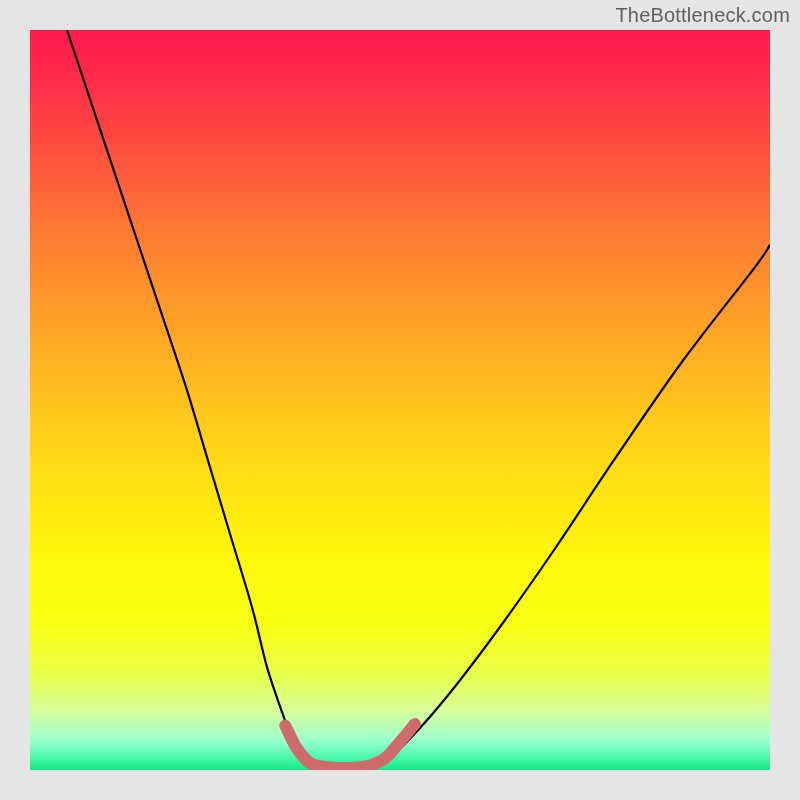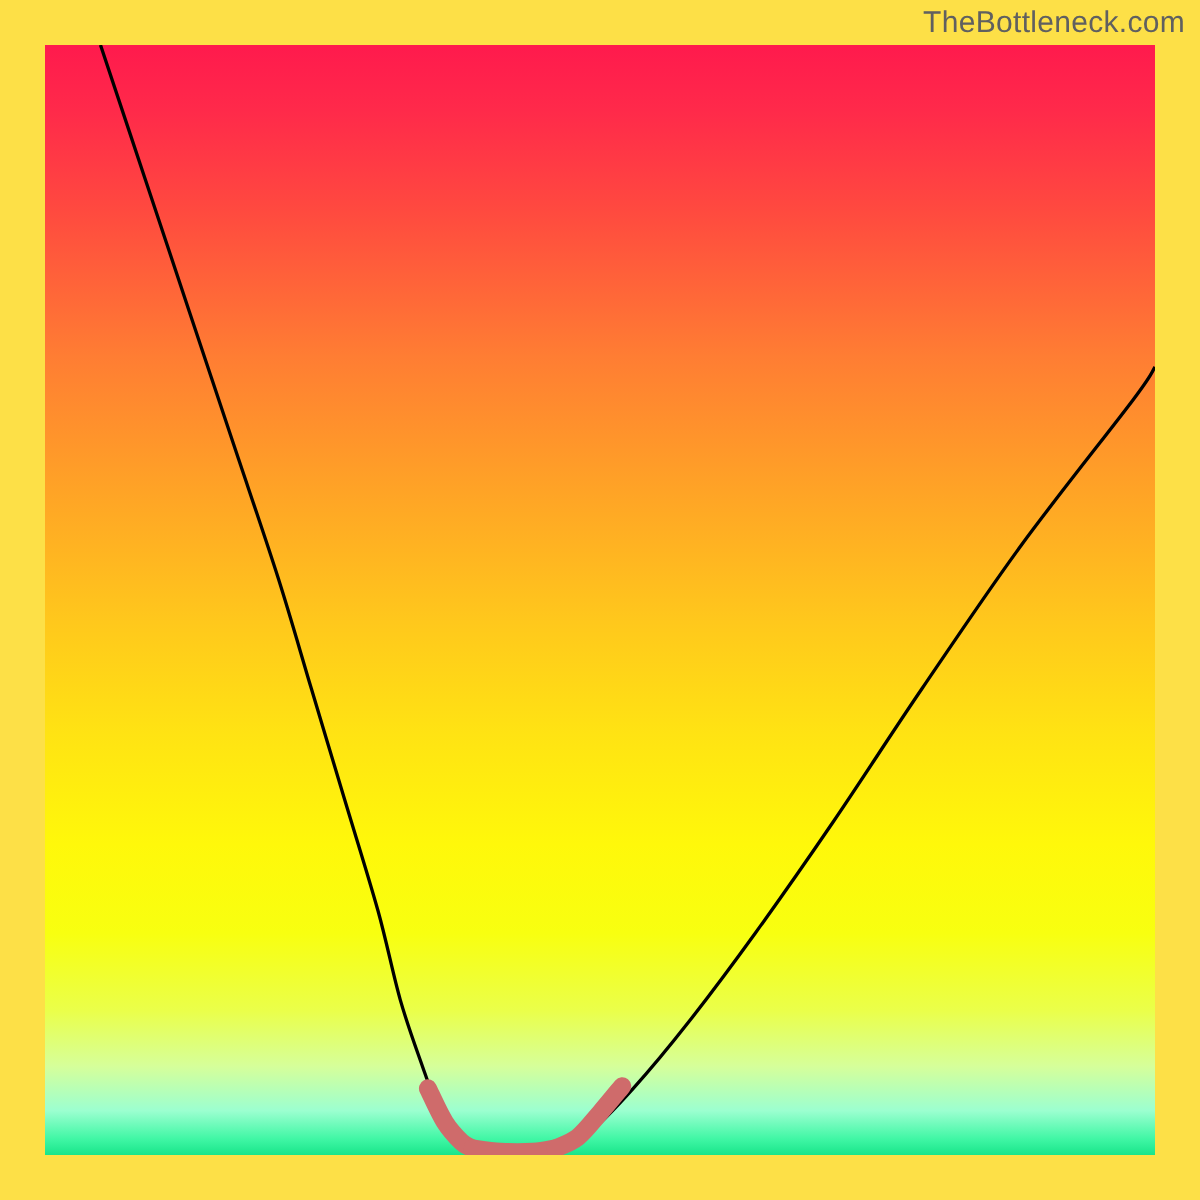--- a/index.html
+++ b/index.html
@@ -8,21 +8,21 @@
     width: 800px;
     height: 800px;
     background: #000;
     font-family: Arial, Helvetica, sans-serif;
     overflow: hidden;
   }
   .stage {
     position: relative;
     width: 800px;
     height: 800px;
-    background: #fde047;
+    background: #e5e5e5;
   }
   .watermark {
     position: absolute;
     top: 4px;
     right: 10px;
     color: #606060;
     font-size: 20px;
     font-weight: 400;
     letter-spacing: 0.2px;
     z-index: 10;

